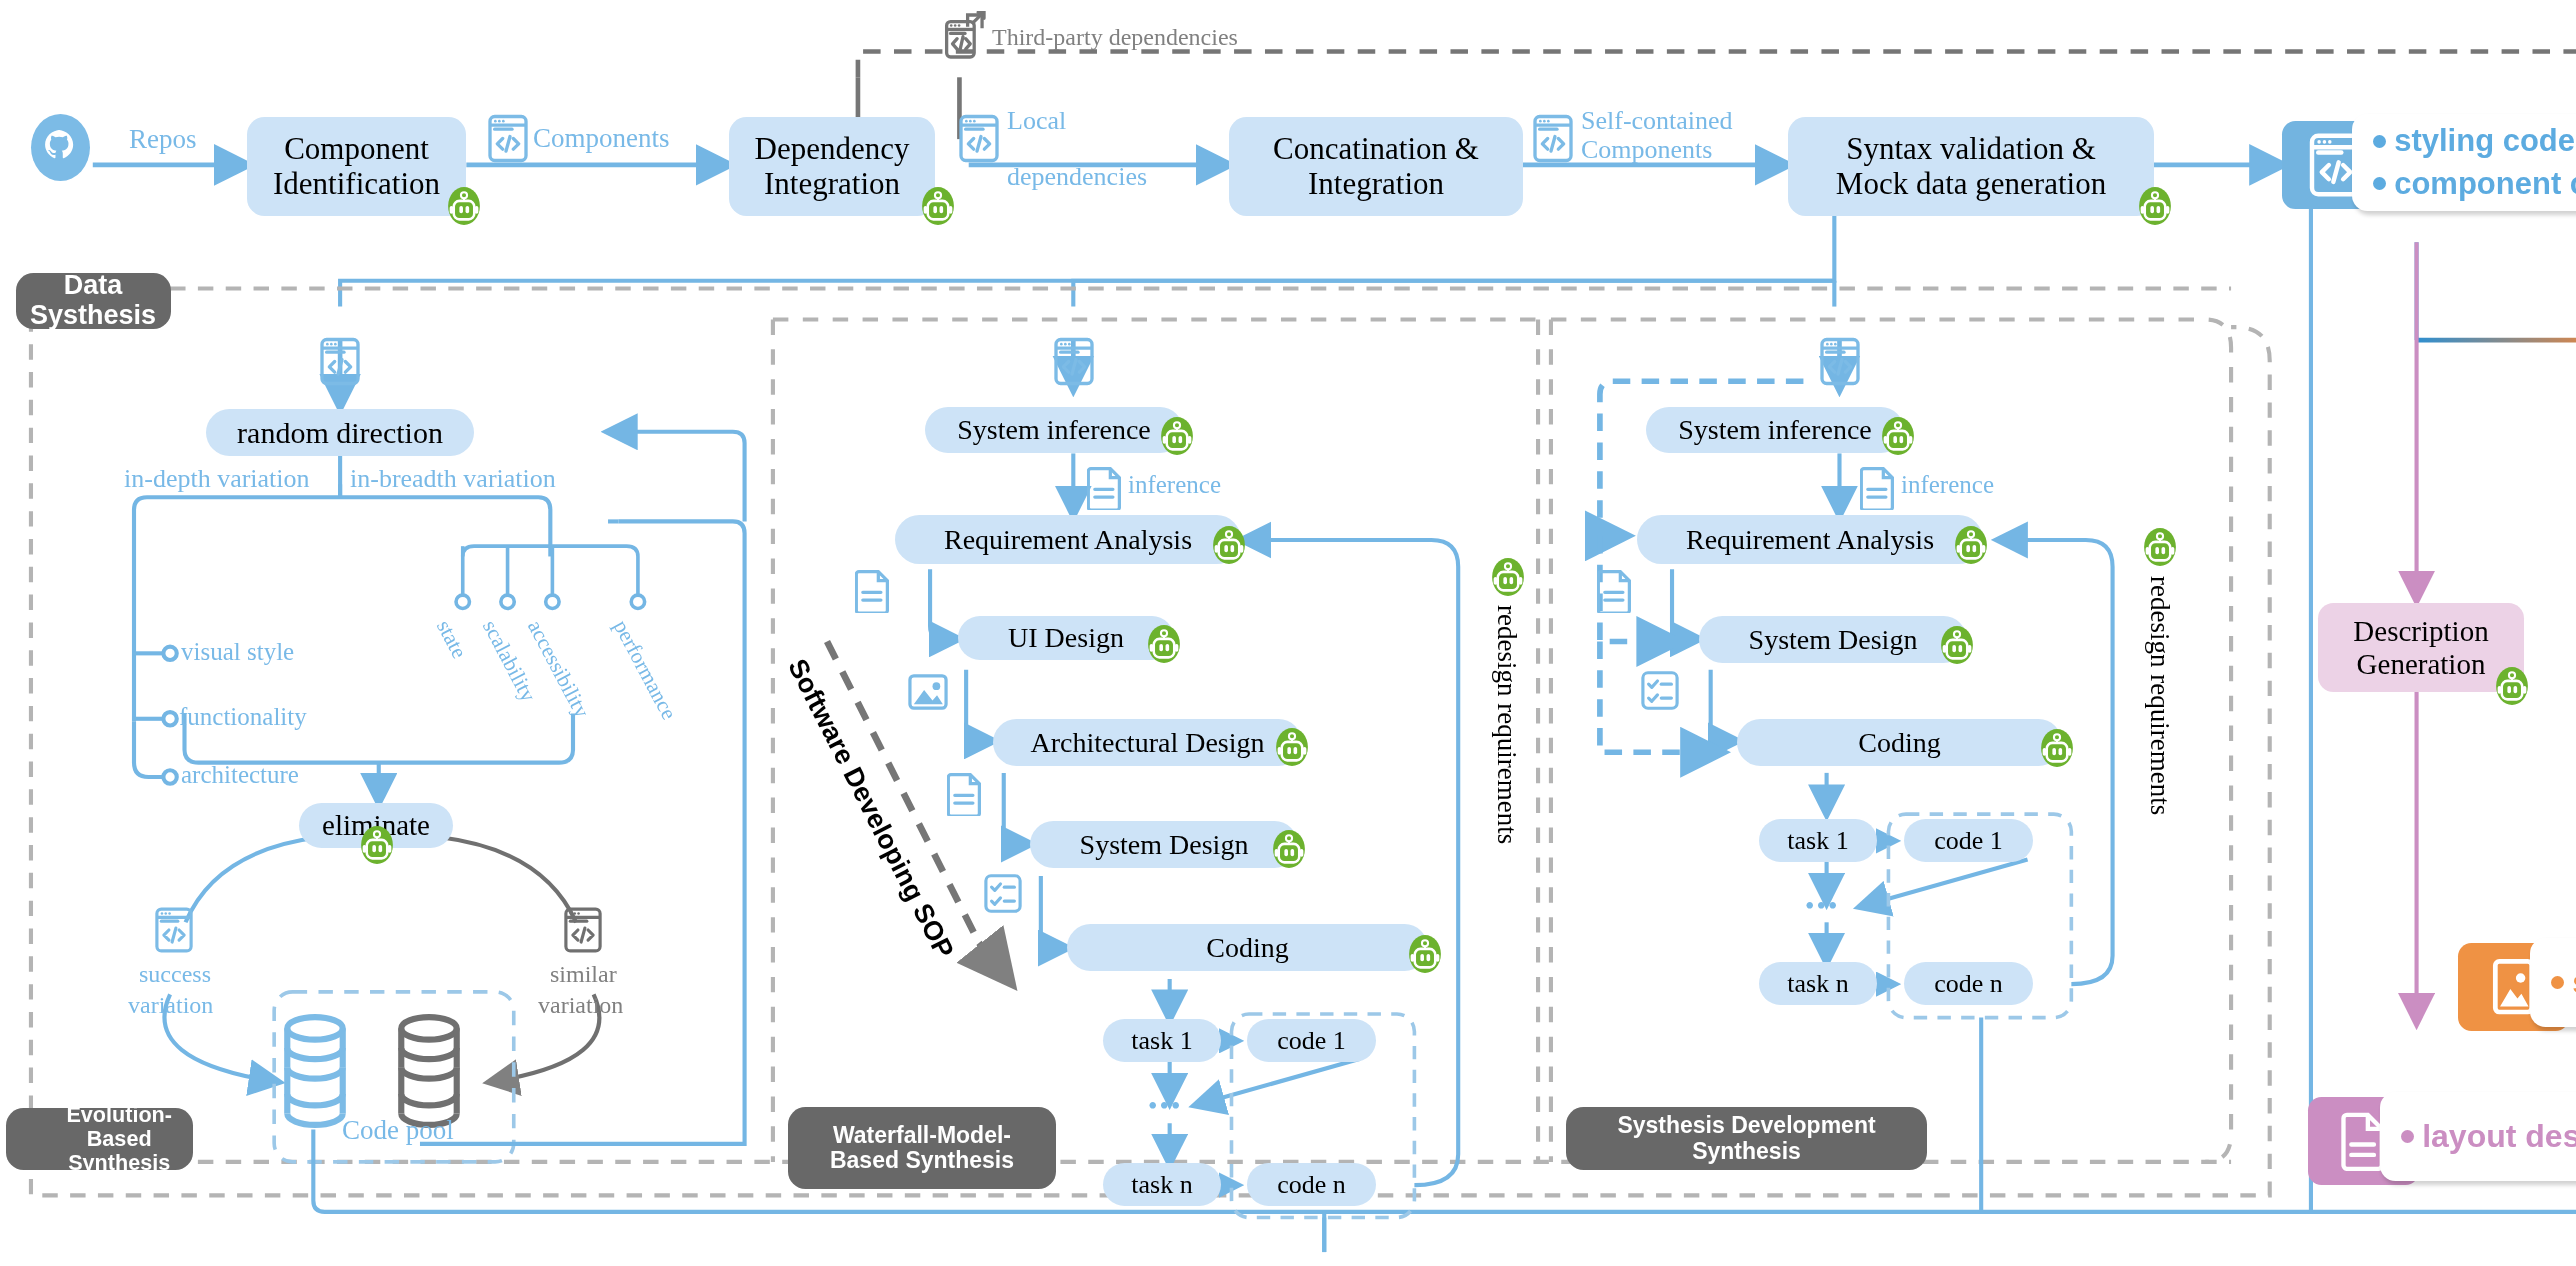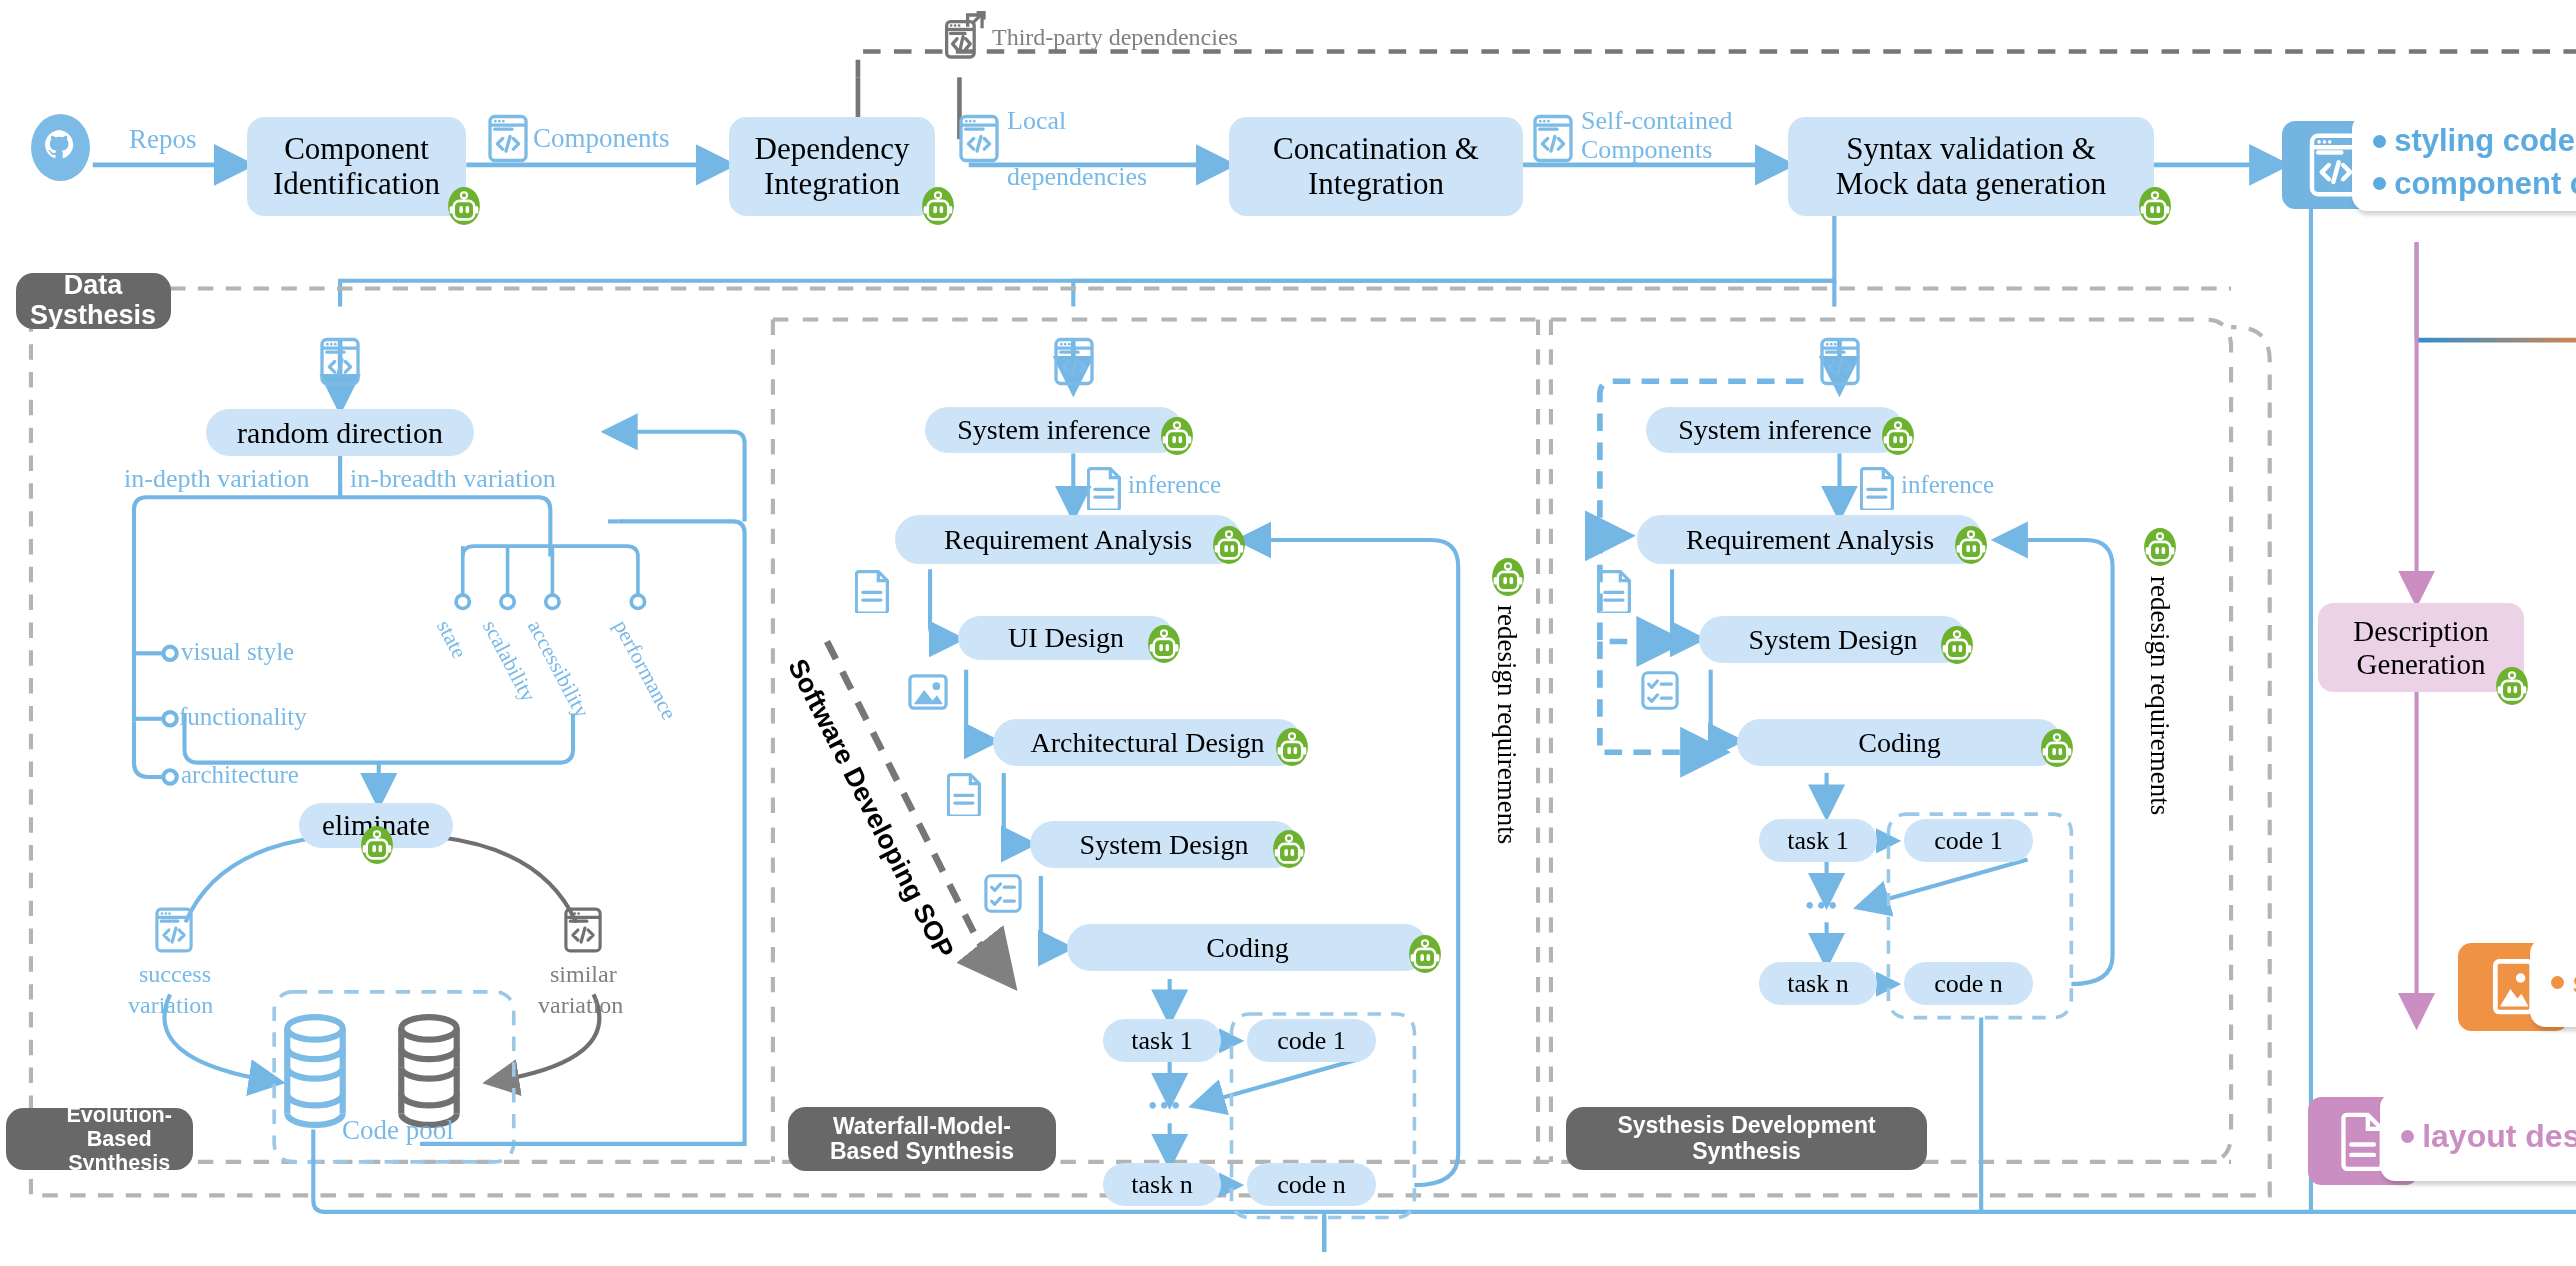--- a/index.html
+++ b/index.html
@@ -588,21 +588,21 @@
       <rect x="22" y="41" width="7" height="14" rx="3.5" fill="#fff"></rect>
         <rect x="34" y="41" width="7" height="14" rx="3.5" fill="#fff"></rect>
       <rect x="3" y="41" width="7" height="15" rx="3.5" fill="#fff"></rect>
         <rect x="52" y="41" width="7" height="15" rx="3.5" fill="#fff"></rect>
       </svg>
   </div>
   <div class="lbl blacktext rot90" style="left:1522px;top:605px;font-size:27px;transform:rotate(90deg);">redesign requirements</div>
 
   <div class="lbl blacktext" style="left:809px;top:654px;font-size:27px;font-family:'Liberation Sans',sans-serif;font-weight:bold;transform:rotate(63deg);transform-origin:0 0;">Software Developing SOP</div>
 
-  <div class="seclabel" style="left:788px;top:1107px;width:268px;height:64px;font-size:23px;flex-direction:column;">
+  <div class="seclabel" style="left:788px;top:1107px;width:268px;height:82px;font-size:23px;flex-direction:column;">
     <span>Waterfall-Model-</span>
     <span>Based Synthesis</span>
   </div>
 
   <div class="icon" style="left:1820px;top:337px;width:40px;height:49px;">
     <svg viewBox="0 0 60 72" width="40" height="49">
       <rect x="3" y="3" width="54" height="66" rx="7" fill="none" stroke="#7cbbe6" stroke-width="5"></rect>
       <path d="M3 16 h54" stroke="#7cbbe6" stroke-width="5"></path>
       <circle cx="11" cy="10" r="2" fill="#7cbbe6"></circle>
         <circle cx="17" cy="10" r="2" fill="#7cbbe6"></circle>

